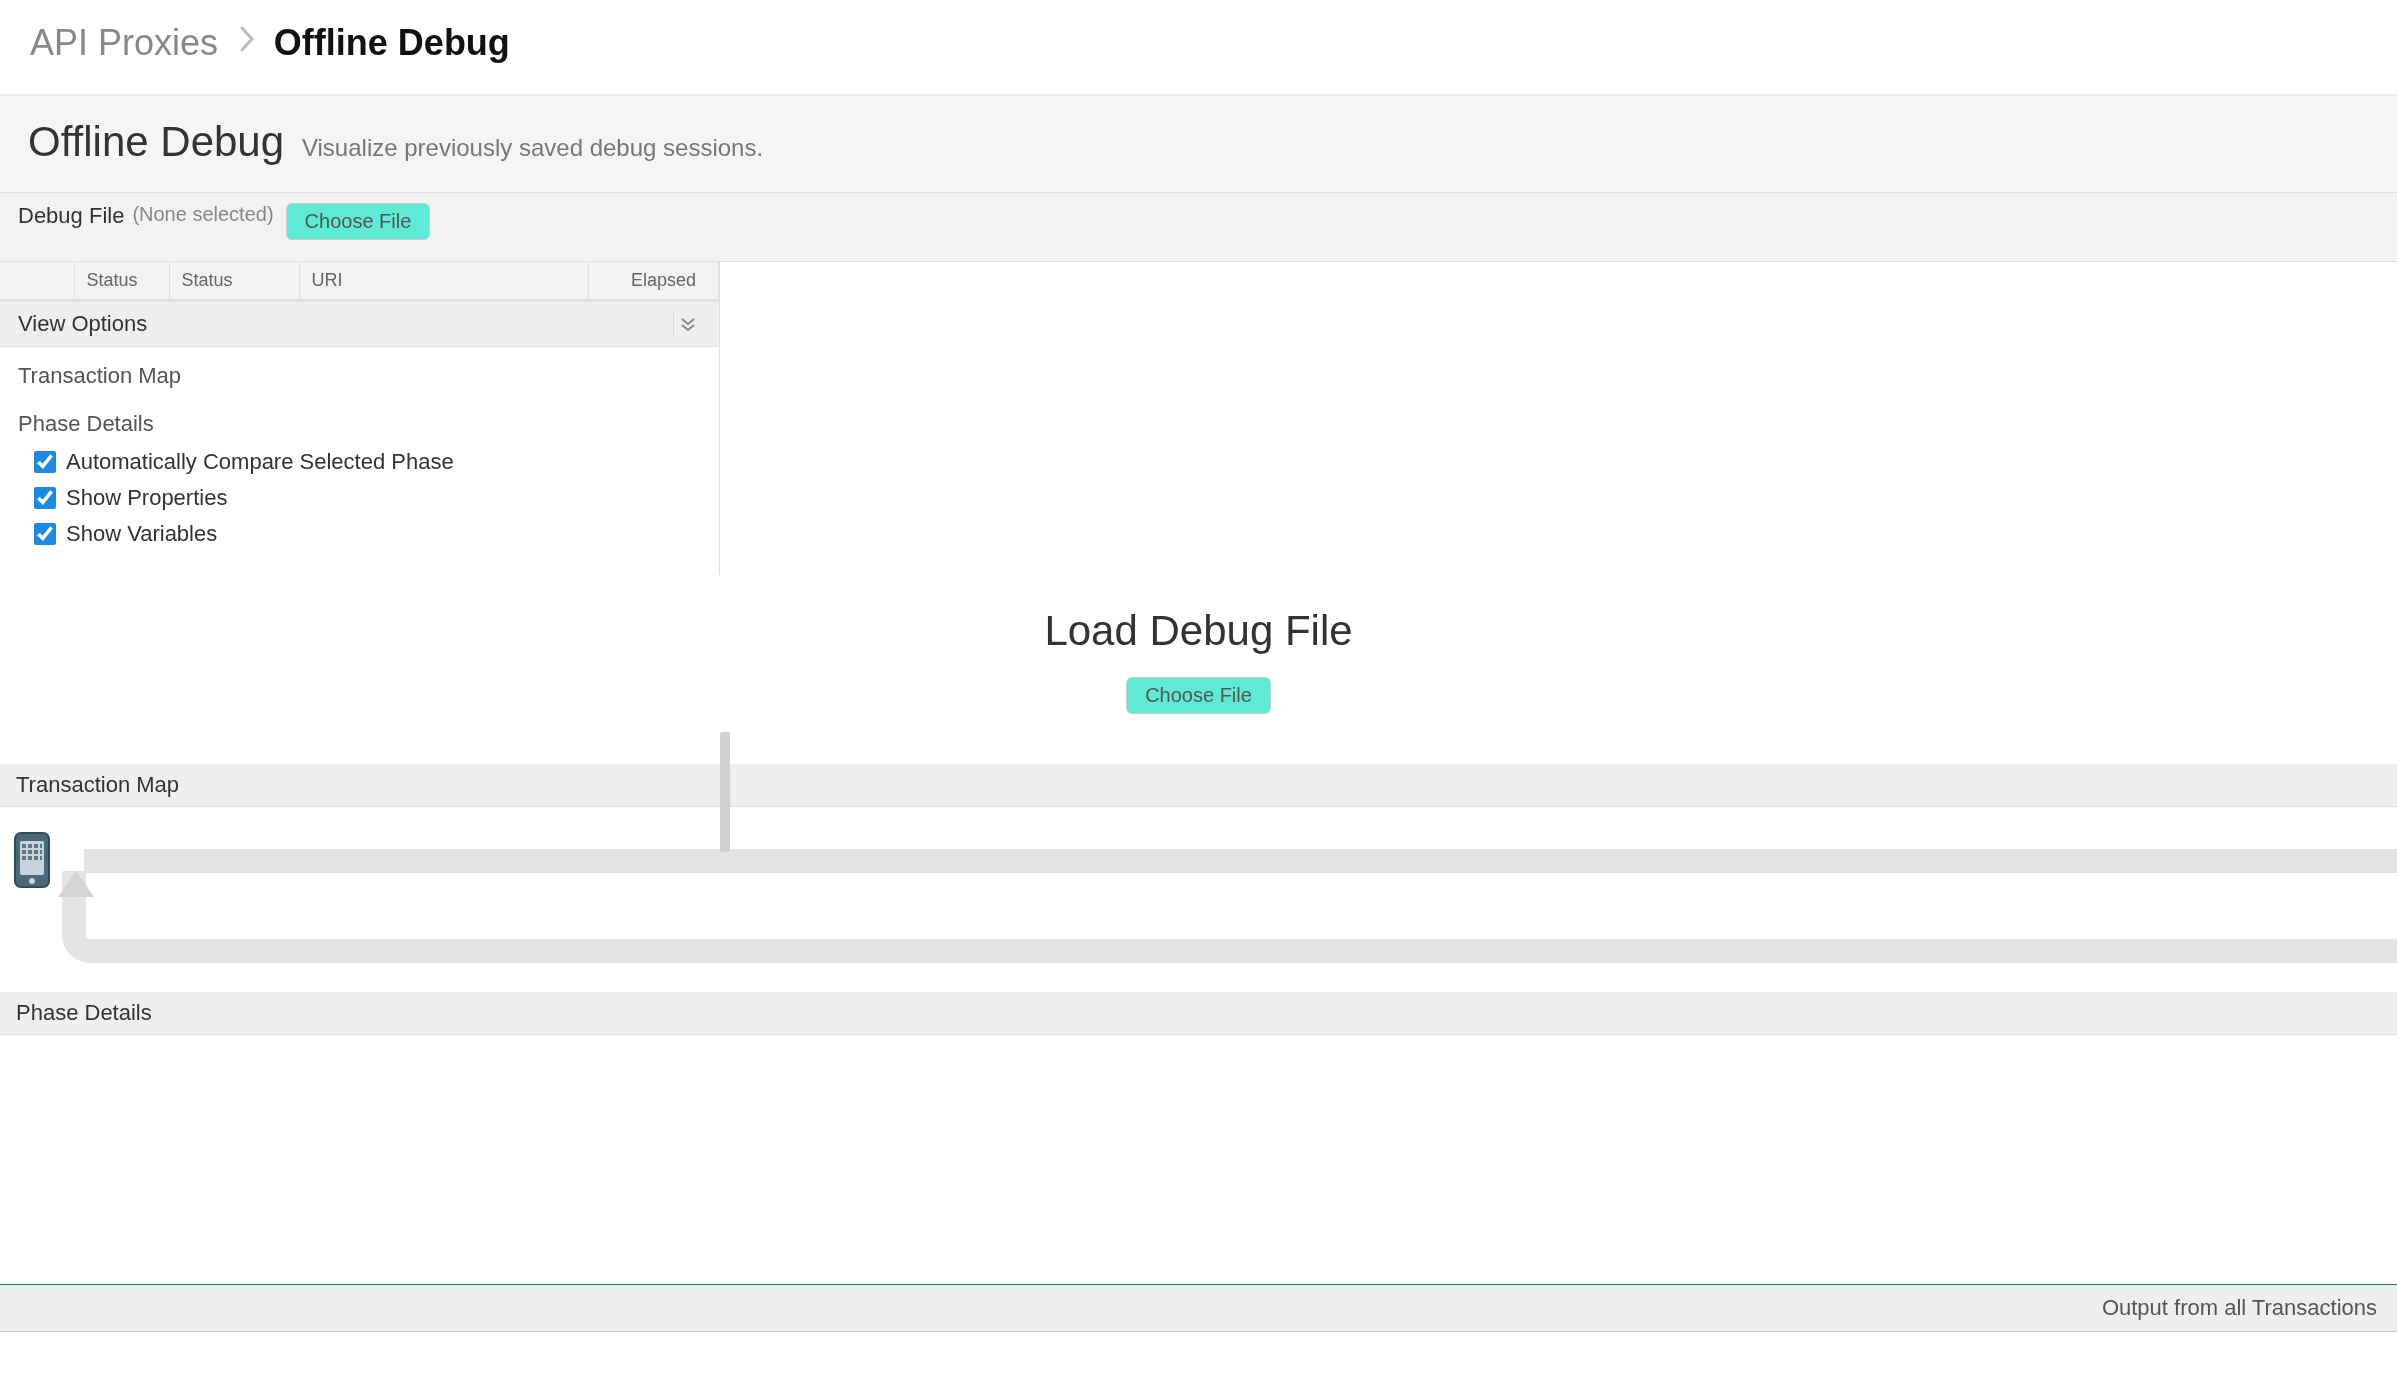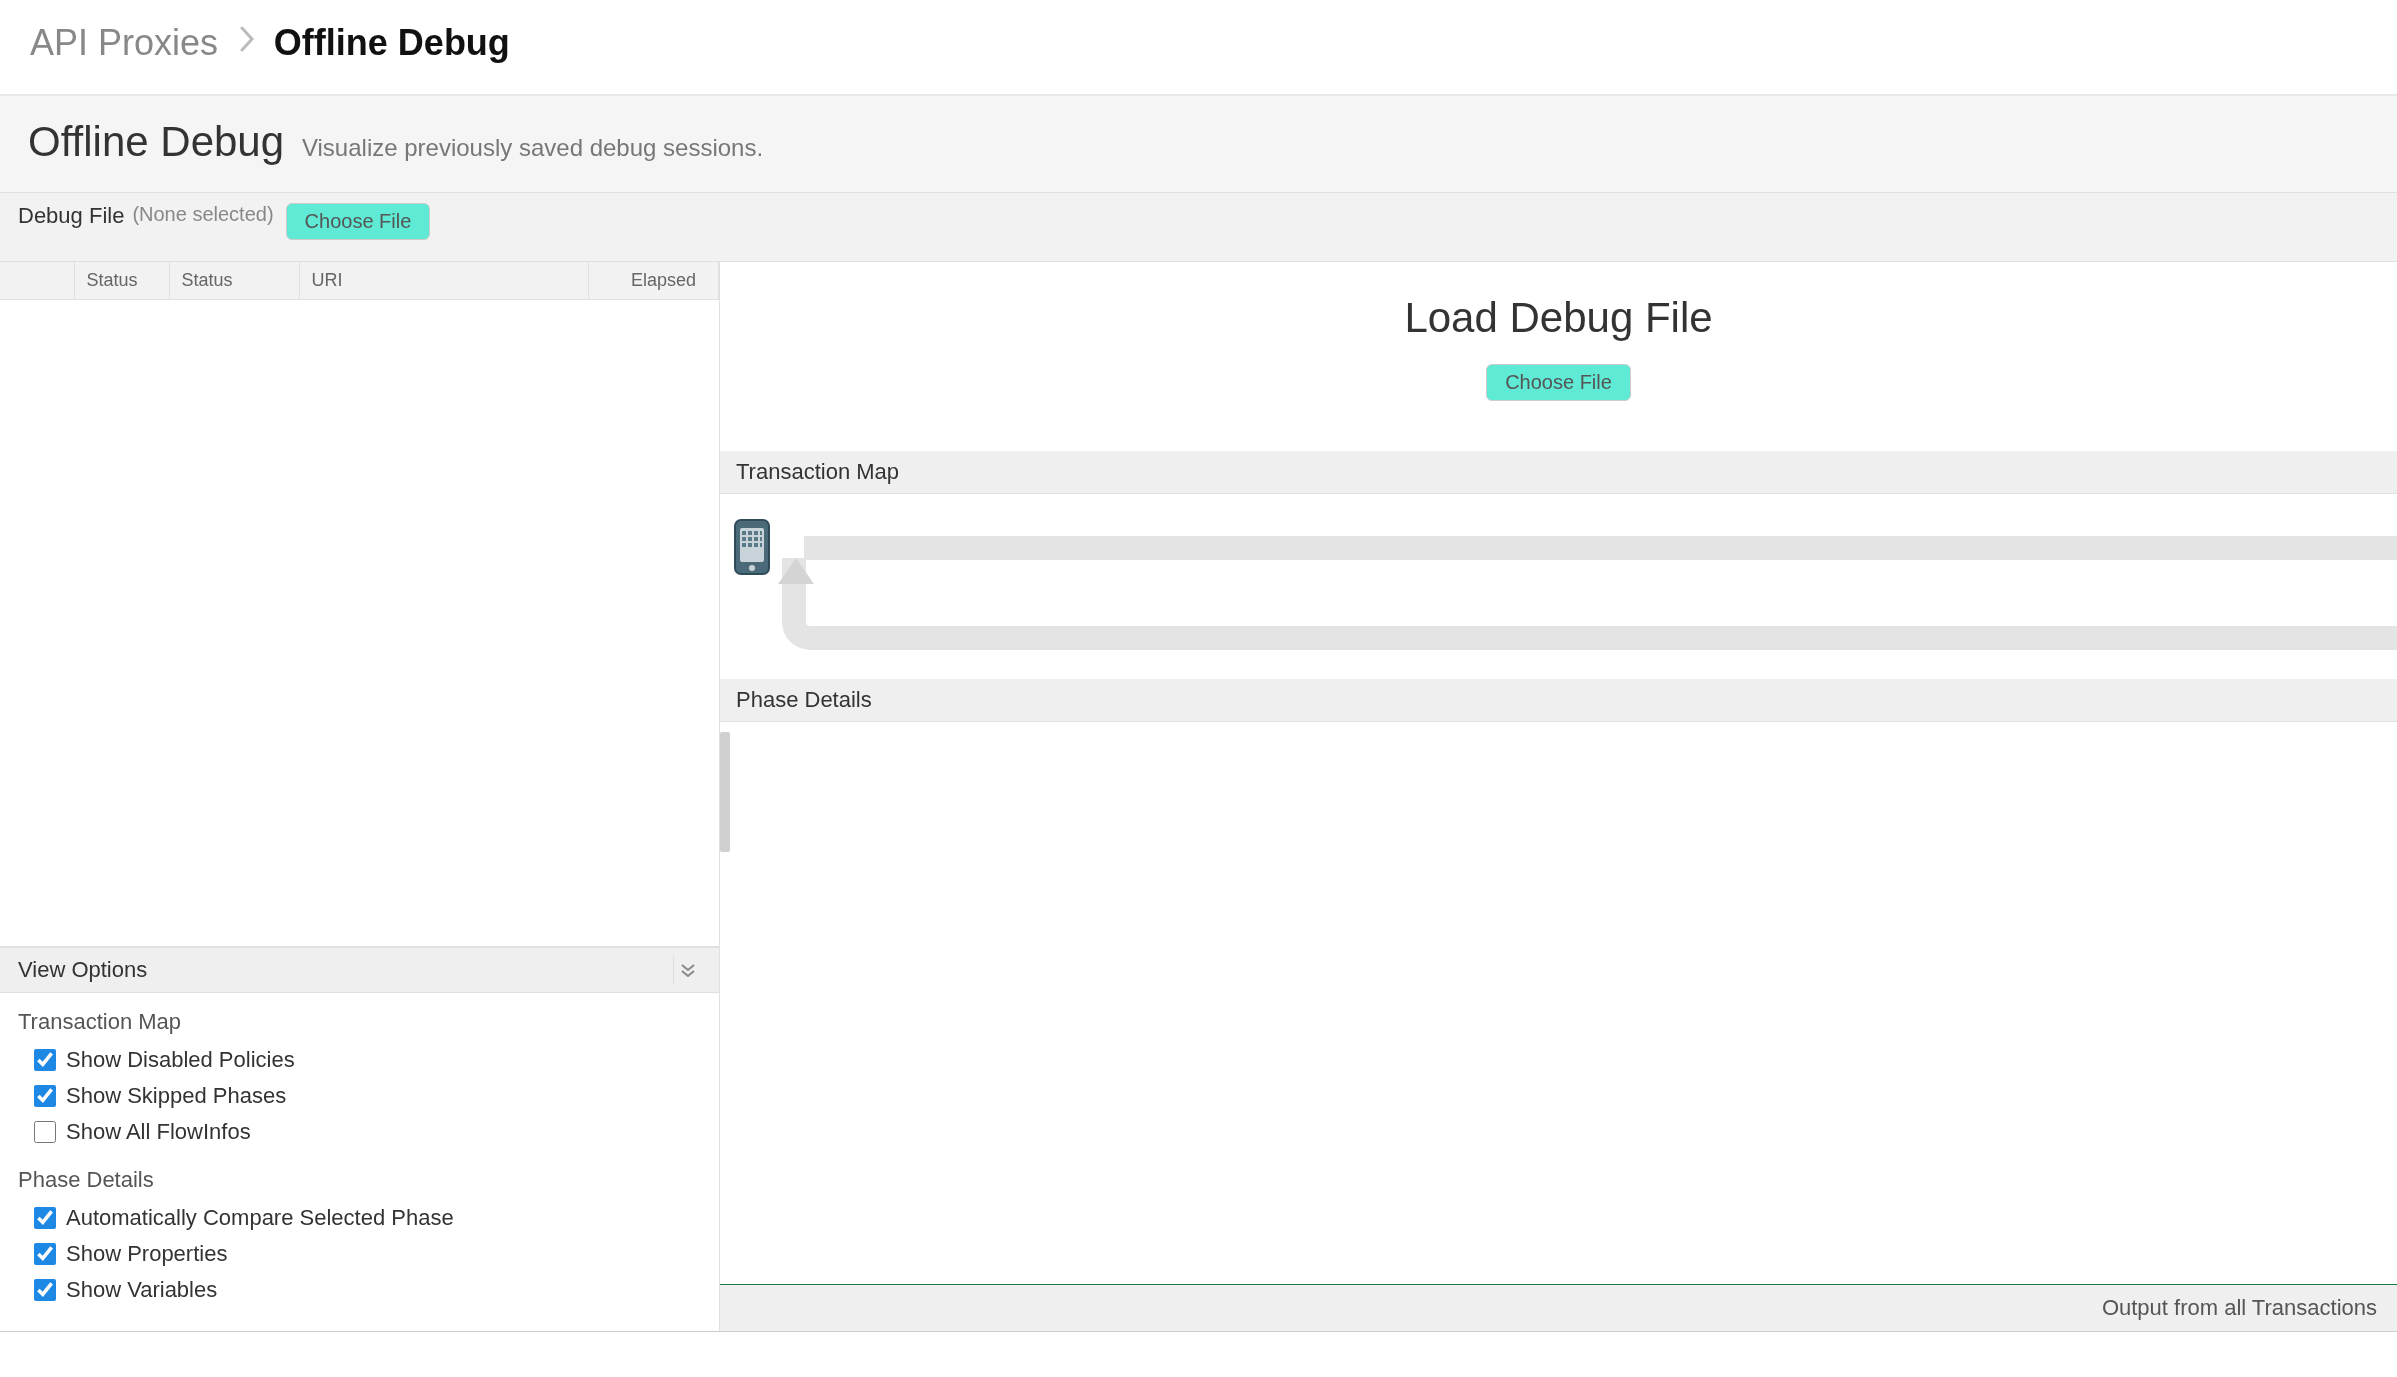--- a/index.html
+++ b/index.html
@@ -83,20 +83,21 @@
   font-size: 20px;
   cursor: pointer;
   font-family: inherit;
 }
 
 
 .main {
   display: flex;
   height: calc(100% - 308px);
   position: relative;
+  flex-direction: column;
 }
 .left-panel {
   width: 720px;
   display: flex;
   flex-direction: column;
   border-right: 1px solid #e0e0e0;
 }
 .splitter {
   width: 10px;
   background: #d0d0d0;
@@ -319,34 +320,20 @@
         <span class="collapse-chevron">
           <svg width="16" height="18" viewBox="0 0 16 18">
             <path d="M2 4 L8 9 L14 4" stroke="#888" stroke-width="2" fill="none"></path>
             <path d="M2 10 L8 15 L14 10" stroke="#888" stroke-width="2" fill="none"></path>
           </svg>
         </span>
       </div>
       <div class="view-options-body">
         <div class="opt-section">
           <div class="opt-section-title">Transaction Map</div>
-          <div id="tmap-opts">
-              <div class="opt-row">
-                <input type="checkbox" checked="" style="">
-                <label>Show Disabled Policies</label>
-              </div>
-              <div class="opt-row">
-                <input type="checkbox" checked="" style="">
-                <label>Show Skipped Phases</label>
-              </div>
-              <div class="opt-row">
-                <input type="checkbox" style="">
-                <label>Show All FlowInfos</label>
-              </div>
-            </div>
         </div>
         <div class="opt-section">
           <div class="opt-section-title">Phase Details</div>
           <div id="phase-opts">
               <div class="opt-row">
                 <input type="checkbox" checked="" style="">
                 <label>Automatically Compare Selected Phase</label>
               </div>
               <div class="opt-row">
                 <input type="checkbox" checked="" style="">

